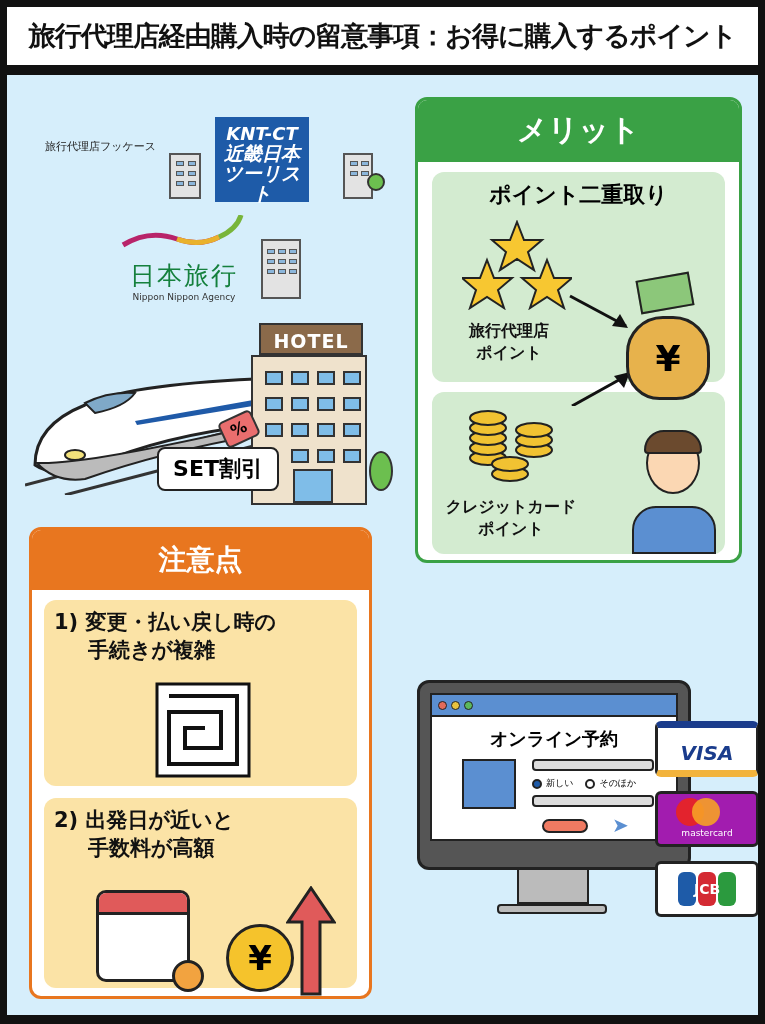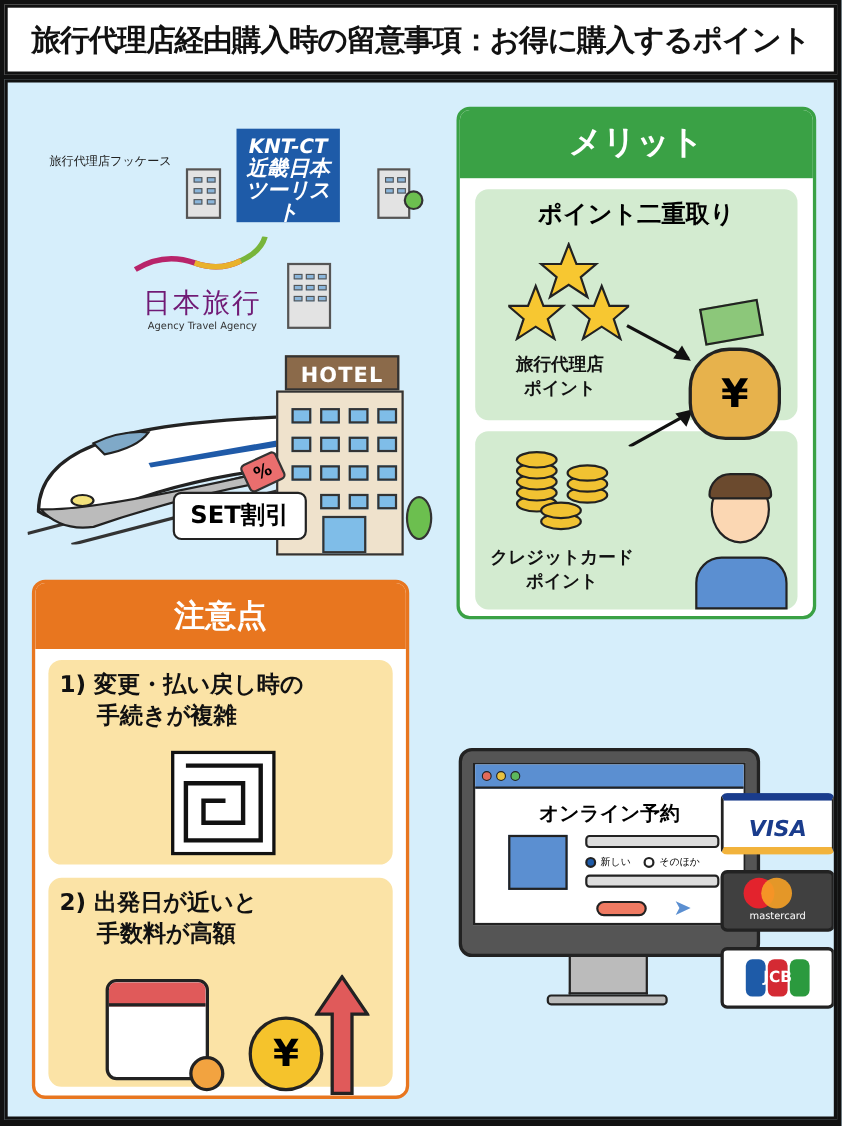--- a/index.html
+++ b/index.html
@@ -9,21 +9,21 @@
 .canvas{position:absolute;left:4px;top:72px;width:757px;height:946px;background:#d6eefb;border:3px solid #111;overflow:hidden}
 .abs{position:absolute}
 
 .jtb{left:38px;top:40px;width:110px}
 .jtb .mark{font-family:"Liberation Sans",sans-serif;font-style:italic;font-weight:bold;font-size:50px;color:#d3141c;letter-spacing:-3px;line-height:1}
 .jtb .sub{font-size:11px;color:#222;margin-top:24px;white-space:nowrap}
 .knt{left:208px;top:42px;width:94px;height:85px;background:#1e5ba8;color:#fff;text-align:center;font-weight:bold;font-style:italic;padding-top:8px;line-height:1.05}
 .knt .l1{font-size:18px}
 .knt .l2,.knt .l3{font-size:19px}
 .nta{left:112px;top:140px;width:130px;text-align:center}
-.nta .kanji{font-size:25px;color:#701a75;letter-spacing:2px;margin-top:4px}
+.nta .kanji{font-size:25px;color:#15803d;letter-spacing:2px;margin-top:4px}
 .nta .en{font-size:9px;color:#333}
 .bldg{background:#e3e3e3;border:2px solid #555}
 .win{position:absolute;width:8px;height:5px;background:#8bb6db;border:1px solid #555}
 .hotel-sign{left:252px;top:248px;width:104px;height:32px;background:#8b6a4a;color:#fff;font-weight:bold;font-size:19px;text-align:center;line-height:32px;border:2px solid #333;letter-spacing:1px}
 .hotel{left:244px;top:280px;width:116px;height:150px;background:#efe2cc;border:2px solid #333}
 .hwin{position:absolute;width:18px;height:14px;background:#7fbde8;border:2px solid #333}
 .set{left:150px;top:372px;width:122px;height:44px;background:#fff;border:2px solid #222;border-radius:8px;font-weight:bold;font-size:22px;text-align:center;line-height:40px}
 
 .merit{left:408px;top:22px;width:327px;height:466px;background:#fff;border:3px solid #3aa145;border-radius:12px;overflow:hidden}
 .merit-head{height:62px;background:#3aa145;color:#fff;font-size:30px;font-weight:bold;text-align:center;line-height:60px}
@@ -82,21 +82,21 @@
   </div>
   <div class="abs" style="left:360px;top:98px;width:18px;height:18px;background:#6cbf4f;border:2px solid #333;border-radius:50%"></div>
 
   <div class="abs nta">
     <svg width="130" height="36" viewBox="0 0 130 36">
       <path d="M4 30 Q30 14 58 24 Q80 32 100 22" stroke="#b8246a" stroke-width="5" fill="none"></path>
       <path d="M58 24 Q80 32 100 22" stroke="#e9b22c" stroke-width="5" fill="none"></path>
       <path d="M100 22 Q118 14 122 0" stroke="#78b53a" stroke-width="5" fill="none"></path>
     </svg>
     <div class="kanji">日本旅行</div>
-    <div class="en">Agency Travel Agency</div>
+    <div class="en">Nippon Nippon Agency</div>
   </div>
   <div class="abs bldg" style="left:254px;top:164px;width:40px;height:60px">
     <div class="win" style="left:4px;top:8px"></div>
       <div class="win" style="left:15px;top:8px"></div>
       <div class="win" style="left:26px;top:8px"></div>
     <div class="win" style="left:4px;top:18px"></div>
       <div class="win" style="left:15px;top:18px"></div>
       <div class="win" style="left:26px;top:18px"></div>
     <div class="win" style="left:4px;top:28px"></div>
       <div class="win" style="left:15px;top:28px"></div>
@@ -240,21 +240,21 @@
       <div class="abs" style="left:110px;top:124px;width:46px;height:14px;background:#ef7a62;border:2px solid #222;border-radius:8px"></div>
       <div class="abs" style="left:180px;top:118px;font-size:20px;color:#5b8fd1">➤</div>
     </div>
   </div>
   <div class="abs stand"></div>
   <div class="abs base"></div>
 
   <div class="abs card" style="left:648px;top:646px;background:#fff;text-align:center;font-weight:bold;font-style:italic;font-size:20px;color:#1a3c8c;line-height:50px;border-top:7px solid #1a3c8c;border-bottom:7px solid #f2b33c">
     <span>VISA</span>
   </div>
-  <div class="abs card" style="left:648px;top:716px;background:#404040;text-align:center">
+  <div class="abs card" style="left:648px;top:716px;background:#a21caf;text-align:center">
     <div style="position:relative;height:30px;margin-top:4px">
       <span style="position:absolute;left:18px;top:0;width:28px;height:28px;border-radius:50%;background:#e3232d"></span>
       <span style="position:absolute;left:34px;top:0;width:28px;height:28px;border-radius:50%;background:#f6a126;opacity:.9"></span>
     </div>
     <div style="color:#fff;font-size:9px">mastercard</div>
   </div>
   <div class="abs card" style="left:648px;top:786px;background:#fff;display:flex;align-items:center;justify-content:center;gap:2px">
     <span style="width:18px;height:34px;background:#1e5ba8;border-radius:6px"></span>
     <span style="width:18px;height:34px;background:#d42a33;border-radius:6px"></span>
     <span style="width:18px;height:34px;background:#2b9a3e;border-radius:6px"></span>

